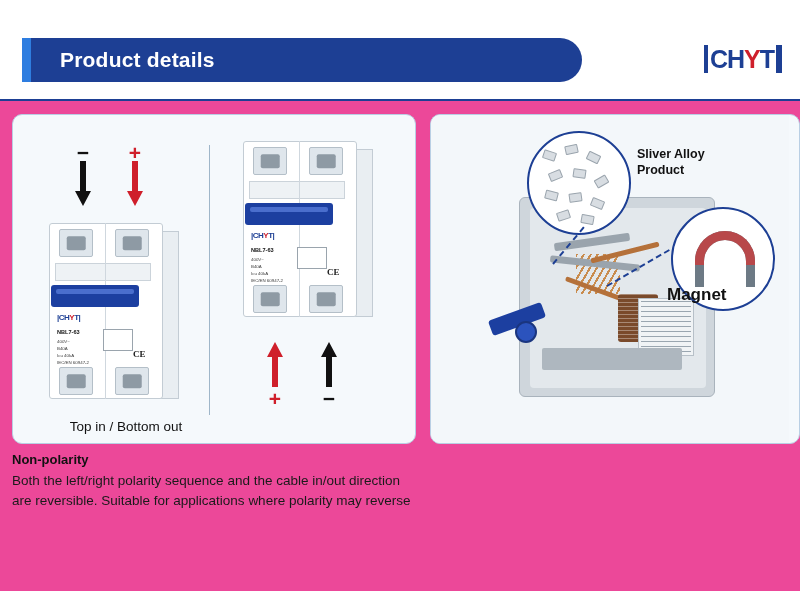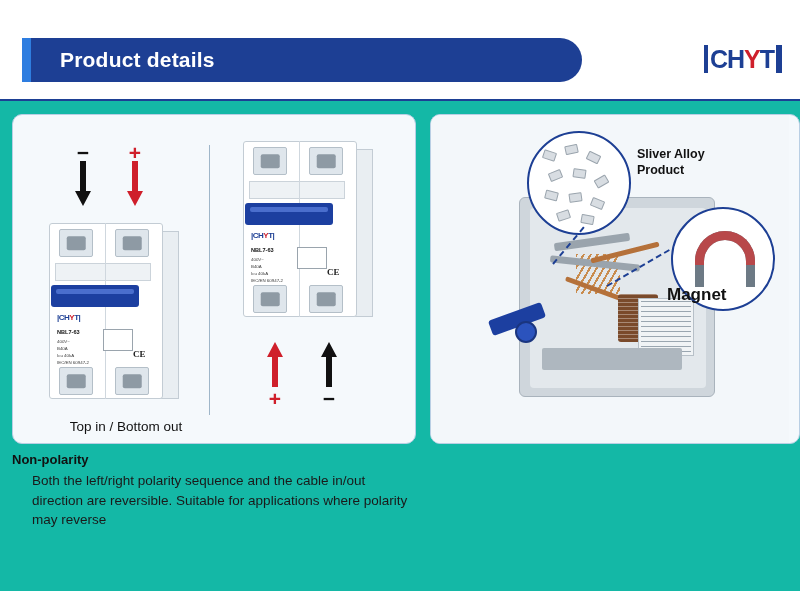--- a/index.html
+++ b/index.html
@@ -6,21 +6,21 @@
   html, body {
     margin: 0; padding: 0;
     width: 800px; height: 591px;
     background: #ffffff;
     font-family: "Liberation Sans", sans-serif;
     overflow: hidden;
   }
   .page {
     position: relative;
     width: 800px; height: 591px;
-    background: #14b8a6;
+    background: #ec4899;
   }
 
   
   .header {
     position: absolute;
     left: 0; top: 0;
     width: 800px; height: 100px;
     background: #ffffff;
   }
   .header-band {
@@ -91,21 +91,20 @@
   .caption-title {
     font-size: 13px;
     font-weight: bold;
     color: #111111;
     margin-bottom: 4px;
   }
   .caption-body {
     font-size: 13.5px;
     color: #1a1a1a;
     line-height: 1.45;
-    margin-left: 20px;
   }
   .cap-left  { left: 12px;  top: 452px; width: 404px; }
   .cap-right { left: 430px; top: 452px; width: 360px; }
 
   
   .device { position: absolute; }
   .dev-body {
     position: absolute;
     background: #ffffff;
     border: 1px solid #c3ccd4;

